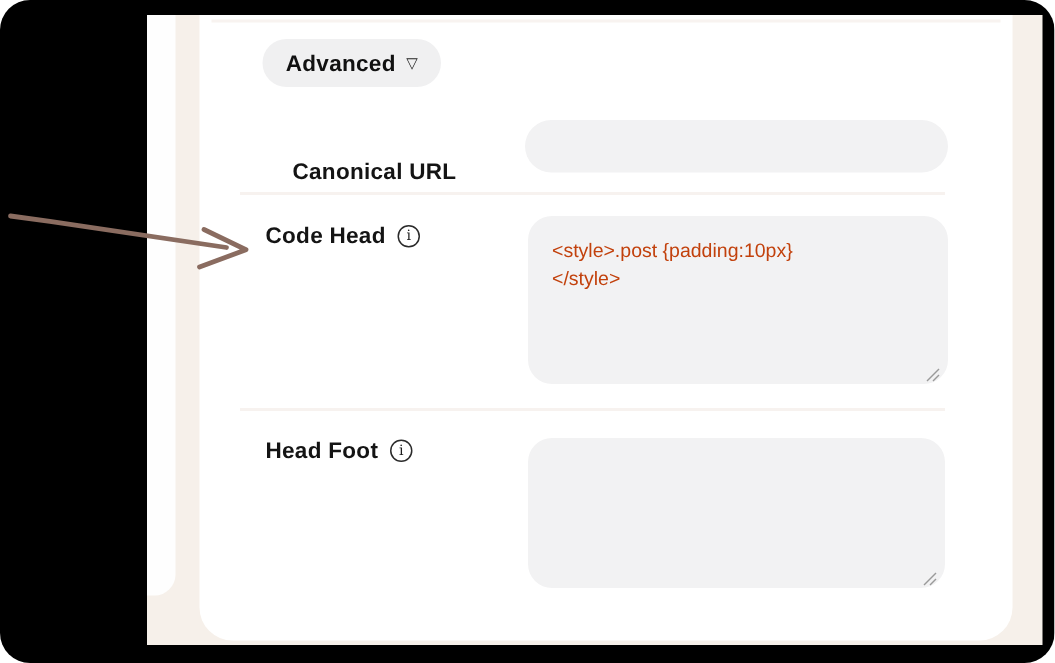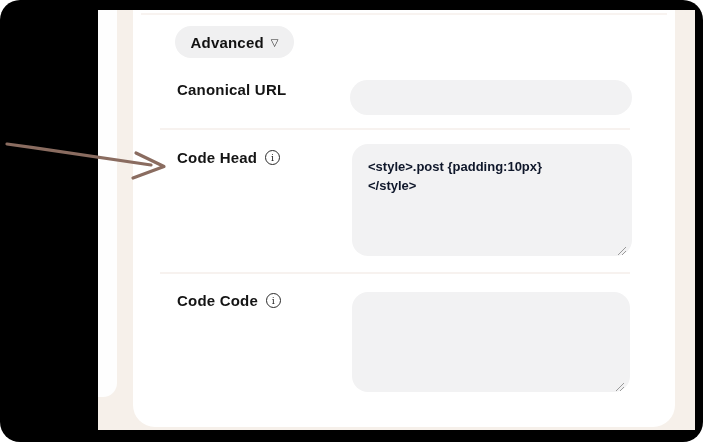--- a/index.html
+++ b/index.html
@@ -24,37 +24,37 @@
   .divider.d2{top:262px;}
 
   .advanced-pill{position:absolute;left:42px;top:16px;width:119px;height:32px;border:none;
     background:#f0f0f1;border-radius:16px;display:flex;align-items:center;justify-content:center;
     gap:7px;cursor:pointer;font-family:inherit;padding:0 10px;}
   .advanced-pill .lbl{font-size:15px;font-weight:700;color:#111;letter-spacing:.2px;}
   .advanced-pill .chev{font-size:10px;color:#222;line-height:1;transform:translateY(1px);}
 
   .field-label{position:absolute;left:44px;font-size:15px;font-weight:600;color:#141414;
     letter-spacing:.2px;line-height:17px;white-space:nowrap;display:flex;align-items:center;}
-  .lab-canonical{top:71px;}
+  .lab-canonical{top:96px;margin-left:18px;}
   .lab-codehead{top:139px;justify-content:center;}
   .lab-codefoot{top:282px;}
 
   .info-icon{display:inline-flex;align-items:center;justify-content:center;width:15px;height:15px;
     border:1.3px solid #2a2a2a;border-radius:50%;font-family:"DejaVu Serif",serif;font-size:9.5px;
     font-weight:400;color:#1d1d1d;margin-left:8px;cursor:pointer;line-height:1;}
 
   .canonical-input{position:absolute;left:217px;top:70px;width:282px;height:35px;background:#f2f2f3;
     border:none;border-radius:18px;padding:0 16px;font-family:inherit;font-size:13px;color:#222;outline:none;}
 
   .ta-wrap{position:absolute;left:219px;}
   .ta-wrap.head{top:134px;width:280px;height:112px;}
   .ta-wrap.foot{top:282px;width:278px;height:100px;}
   .ta{width:100%;height:100%;background:#f2f2f3;border:none;border-radius:16px;resize:none;
-    padding:13px 16px;font-family:inherit;font-size:13px;line-height:19px;color:#0f172a;outline:none;
-    white-space:pre-wrap;overflow:hidden;font-weight:bold;}
+    padding:13px 16px;font-family:inherit;font-size:13px;line-height:19px;color:#c2410c;outline:none;
+    white-space:pre-wrap;overflow:hidden;}
   .resize-handle{position:absolute;right:5px;bottom:4px;width:10px;height:10px;cursor:nwse-resize;}
 
   .annotation-arrow{position:absolute;inset:0;pointer-events:none;}
 </style>
 </head>
 <body>
 
 <div class="stage">
   <div class="frame">
 
@@ -87,21 +87,21 @@
           <svg width="10" height="10" viewBox="0 0 10 10">
             <line x1="1" y1="9" x2="9" y2="1" stroke="#9a9a9a" stroke-width="1"></line>
             <line x1="5" y1="9" x2="9" y2="5" stroke="#9a9a9a" stroke-width="1"></line>
           </svg>
         </span>
       </div>
 
       <div class="divider d2"></div>
 
       <label class="field-label lab-codefoot">
-        <span>Code Code</span>
+        <span>Head Foot</span>
         <span class="info-icon">i</span>
       </label>
       <div class="ta-wrap foot">
         <textarea class="ta" spellcheck="false" style=""></textarea>
         <span class="resize-handle">
           <svg width="10" height="10" viewBox="0 0 10 10">
             <line x1="1" y1="9" x2="9" y2="1" stroke="#9a9a9a" stroke-width="1"></line>
             <line x1="5" y1="9" x2="9" y2="5" stroke="#9a9a9a" stroke-width="1"></line>
           </svg>
         </span>

